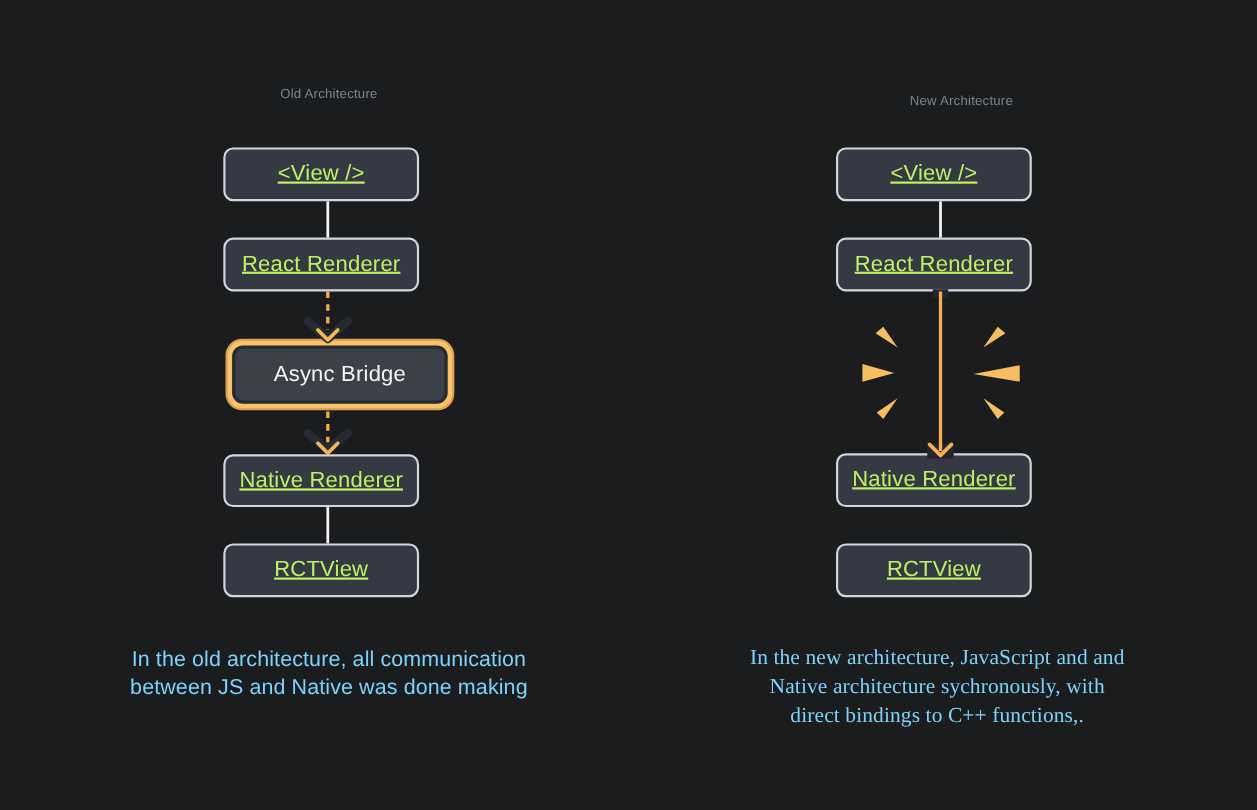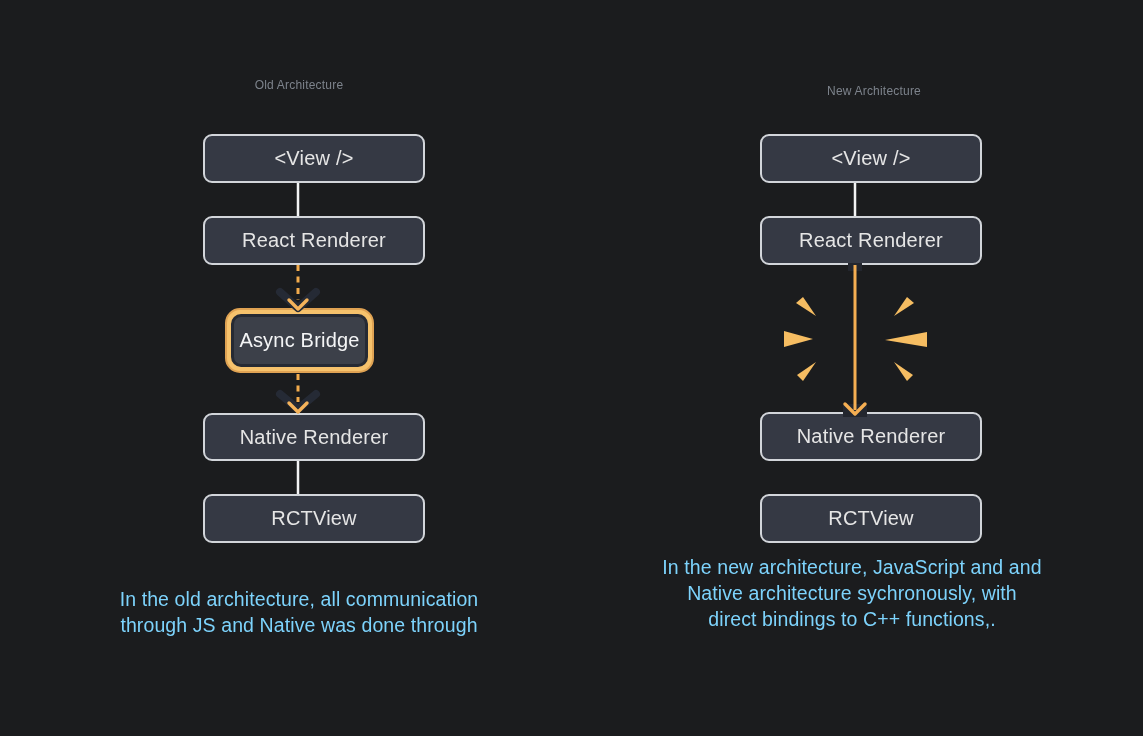--- a/index.html
+++ b/index.html
@@ -19,41 +19,42 @@
     position: absolute;
     transform: translateX(-50%);
     font-size: 12px;
     letter-spacing: 0.2px;
     color: #7d838c;
     white-space: nowrap;
   }
   .node {
     position: absolute;
     box-sizing: border-box;
-    width: 222px;
+    width: 178px;
     height: 49px;
     background: #353944;
     border: 2px solid #d2d5da;
     border-radius: 9px;
     display: flex;
     align-items: center;
     justify-content: center;
-    color: #e5e5e5;
+    color: #bef264;
     font-size: 20px;
     font-weight: 500;
     letter-spacing: 0.2px;
     white-space: nowrap;
     z-index: 2;
+    text-decoration: underline;
   }
   .node-highlight-ring {
     position: absolute;
     box-sizing: border-box;
-    left: 225px;
+    left: 205px;
     top: 308px;
-    width: 149px;
+    width: 208px;
     height: 65px;
     background: #f6c26c;
     border: 2px solid #dfa253;
     border-radius: 15px;
     z-index: 2;
   }
   .node-highlight-inner {
     position: absolute;
     box-sizing: border-box;
     inset: 4px;
@@ -101,34 +102,34 @@
   <div class="node-highlight-ring">
     <div class="node-highlight-inner">Async Bridge</div>
   </div>
 
   <div class="node" style="left:203px; top:413px; height:48px;">Native Renderer</div>
 
   <div class="node" style="left:203px; top:494px;">RCTView</div>
 
   <div class="caption" style="left:299px; top:586px;">
     <div>In the old architecture, all communication</div>
-    <div>through JS and Native was done through</div>
+    <div>between JS and Native was done making</div>
   </div>
 
   <div class="col-title" style="left:874px; top:84px;">New Architecture</div>
 
   <div class="node" style="left:760px; top:134px;">&lt;View /&gt;</div>
 
   <div class="node" style="left:760px; top:216px;">React Renderer</div>
 
   <div class="node" style="left:760px; top:412px;">Native Renderer</div>
 
   <div class="node" style="left:760px; top:494px;">RCTView</div>
 
-  <div class="caption" style="left:852px; top:554px;">
+  <div class="caption" style="left:852px; top:586px;font-family:Liberation Serif, serif;">
     <div>In the new architecture, JavaScript and and</div>
     <div>Native architecture sychronously, with</div>
     <div>direct bindings to C++ functions,.</div>
   </div>
 
   <svg class="overlay" width="1143" height="736" viewBox="0 0 1143 736">
 
     <line x1="298" y1="183" x2="298" y2="216" stroke="#f2f3f4" stroke-width="2.5"></line>
 
     <g>

